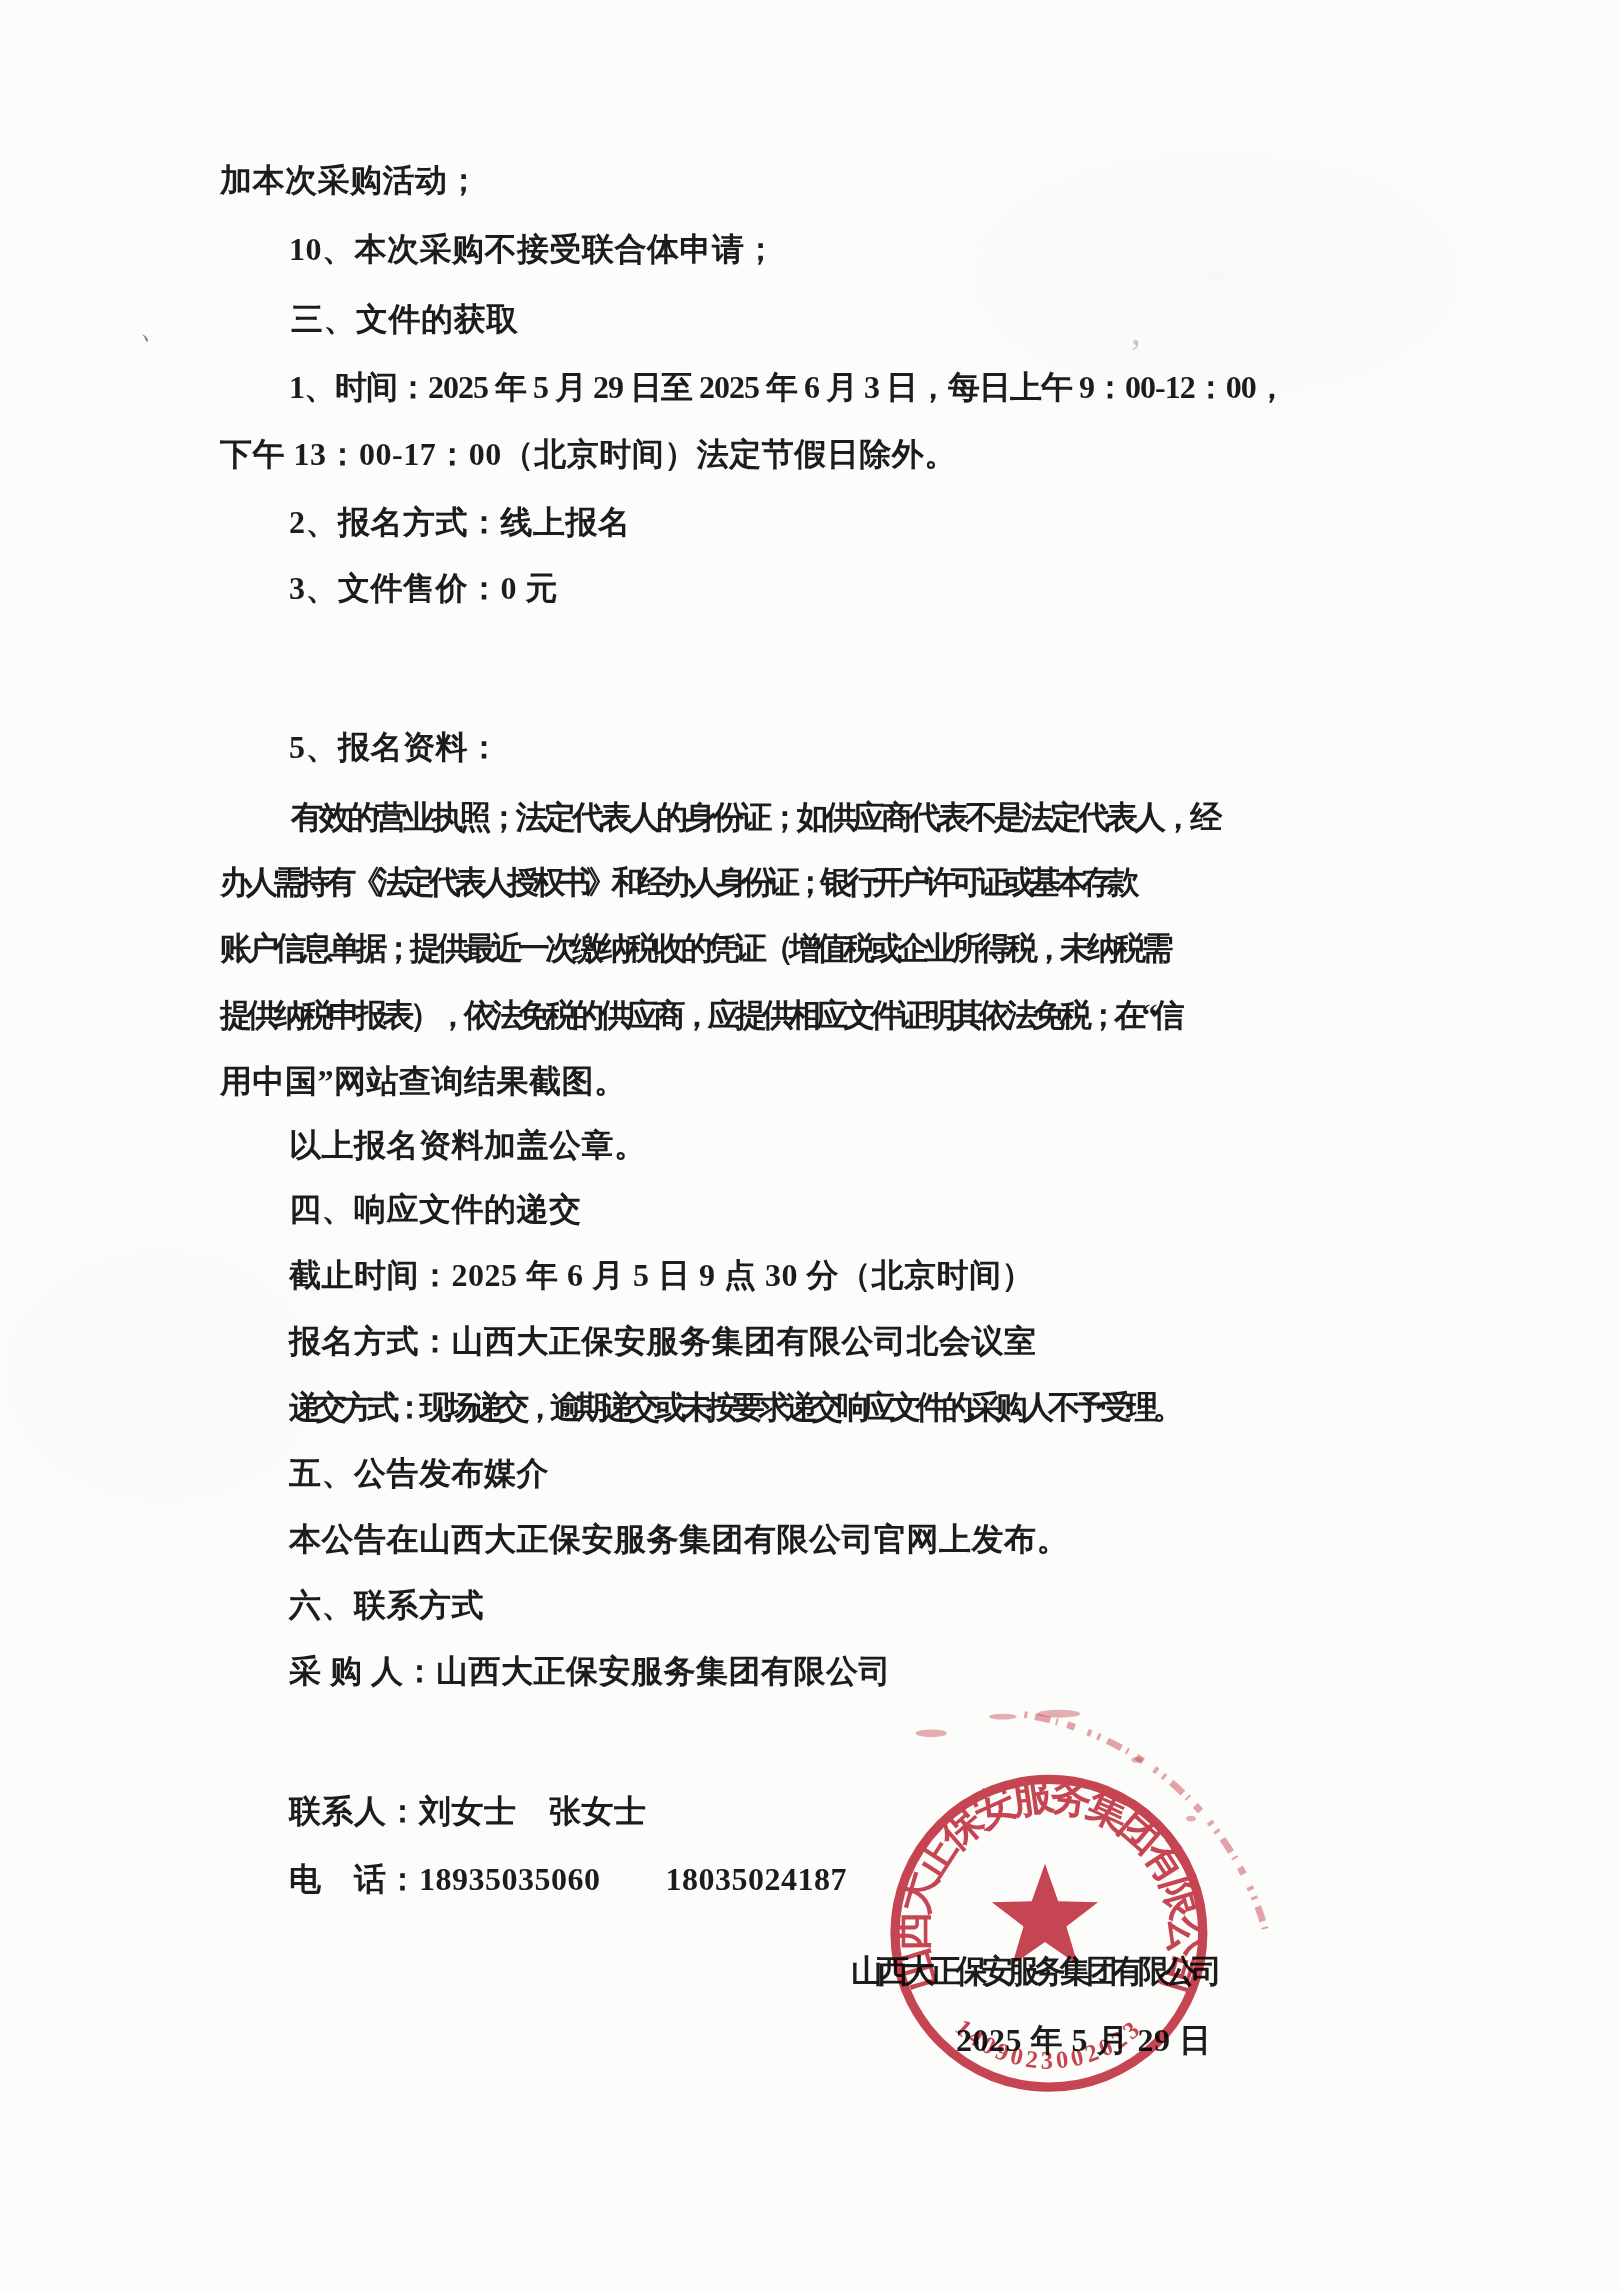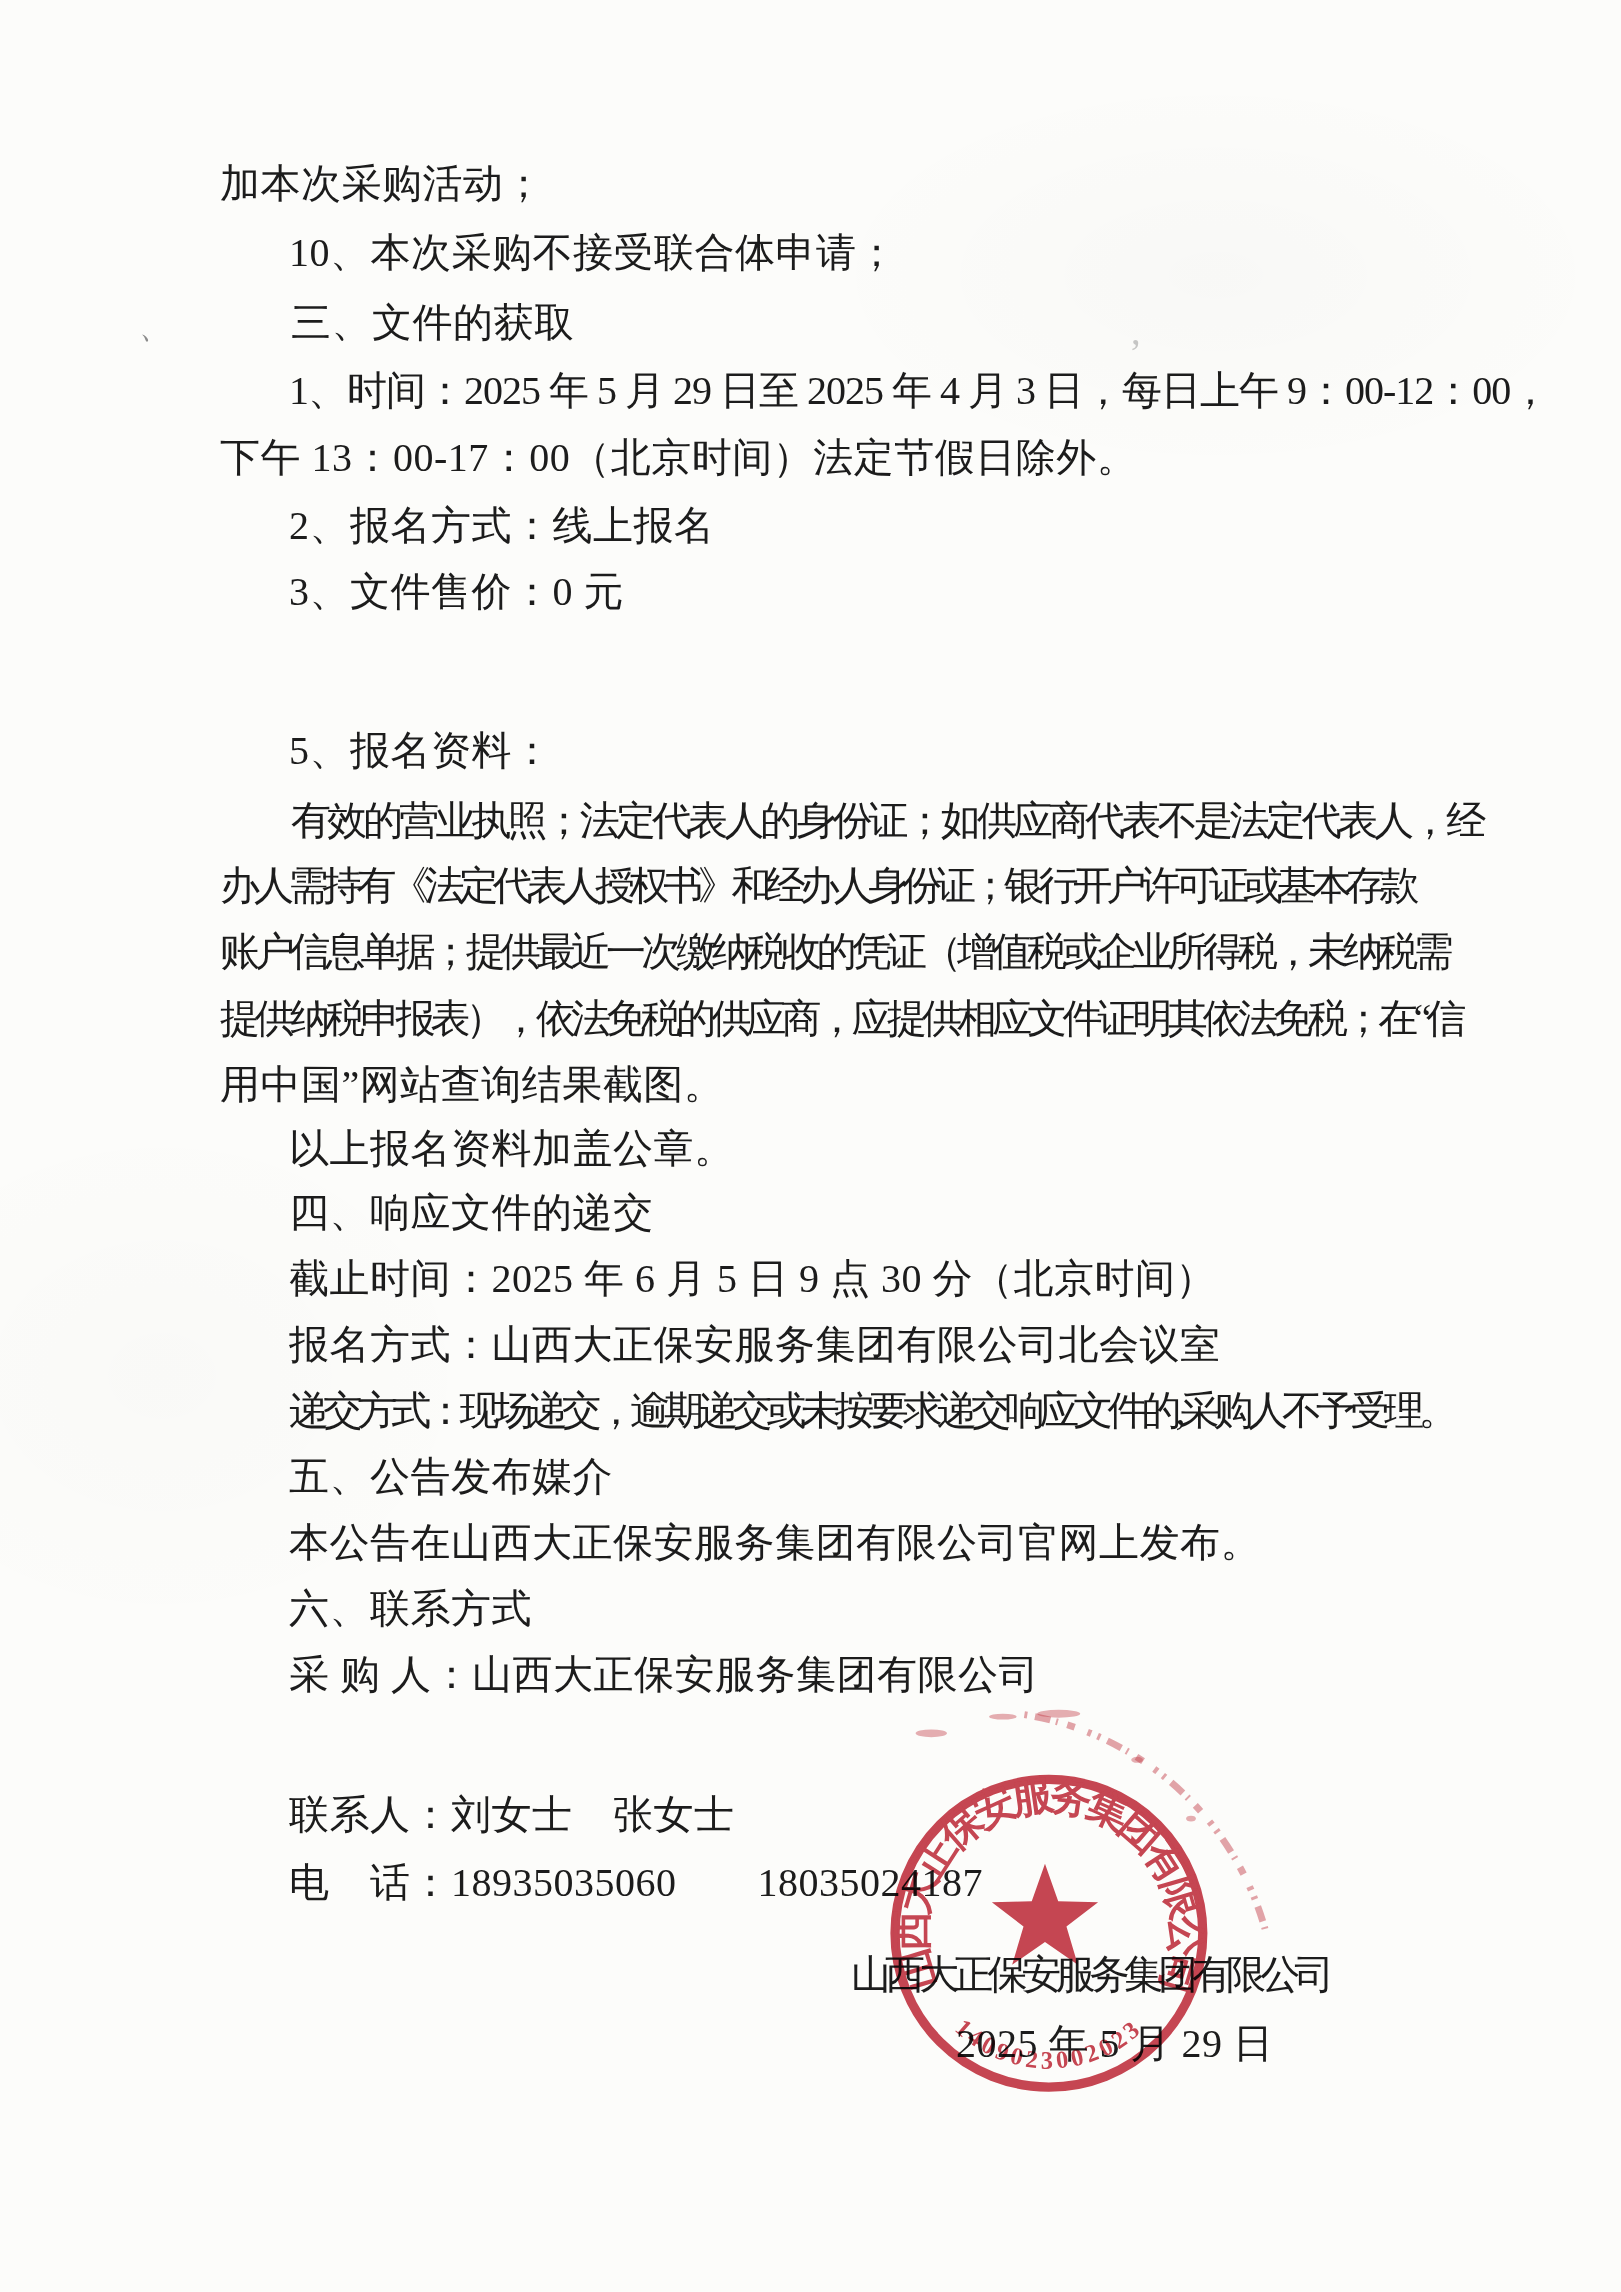--- a/index.html
+++ b/index.html
@@ -9,23 +9,23 @@
     margin:0 auto;
     background:#fcfcfa;
     background-image:
       radial-gradient(ellipse 588px 294px at 75% 12%, rgba(0,0,0,0.015), rgba(0,0,0,0) 70%),
       radial-gradient(ellipse 490px 392px at 10% 60%, rgba(0,0,0,0.012), rgba(0,0,0,0) 70%);
     overflow:hidden;
     font-family:"Liberation Serif", serif;
   }
   .ln{
     position:absolute;
-    font-size:40px;
+    font-size:32px;
     line-height:1;
-    font-weight:400;
+    font-weight:700;
     color:#1c1c1c;
     white-space:pre;
     letter-spacing:0.5px;
   }
   .artifact{
     position:absolute;
     color:#666;
     font-size:33px;
     line-height:1;
   }
@@ -41,21 +41,21 @@
   }
 </style>
 </head>
 <body>
 
 <div class="page">
 
   <div class="ln" style="left:220px;top:164px">加本次采购活动；</div>
   <div class="ln" style="left:289px;top:233px">10、本次采购不接受联合体申请；</div>
   <div class="ln" style="left:291px;top:303px">三、文件的获取</div>
-  <div class="ln" style="left:289px;top:371px;letter-spacing:-1px">1、时间：2025 年 5 月 29 日至 2025 年 4 月 3 日，每日上午 9：00-12：00，</div>
+  <div class="ln" style="left:289px;top:371px;letter-spacing:-1px">1、时间：2025 年 5 月 29 日至 2025 年 6 月 3 日，每日上午 9：00-12：00，</div>
   <div class="ln" style="left:220px;top:438px">下午 13：00-17：00（北京时间）法定节假日除外。</div>
   <div class="ln" style="left:289px;top:506px">2、报名方式：线上报名</div>
   <div class="ln" style="left:289px;top:572px">3、文件售价：0 元</div>
   <div class="ln" style="left:289px;top:731px">5、报名资料：</div>
   <div class="ln" style="left:220px;top:866px;letter-spacing:-5.9px">办人需持有《法定代表人授权书》和经办人身份证；银行开户许可证或基本存款</div>
   <div class="ln" style="left:291px;top:801px;letter-spacing:-3.9px">有效的营业执照；法定代表人的身份证；如供应商代表不是法定代表人，经</div>
   <div class="ln" style="left:220px;top:932px;letter-spacing:-4.9px">账户信息单据；提供最近一次缴纳税收的凭证（增值税或企业所得税，未纳税需</div>
   <div class="ln" style="left:220px;top:1065px">用中国”网站查询结果截图。</div>
   <div class="ln" style="left:220px;top:999px;letter-spacing:-4.9px">提供纳税申报表），依法免税的供应商，应提供相应文件证明其依法免税；在“信</div>
   <div class="ln" style="left:289px;top:1129px">以上报名资料加盖公章。</div>

